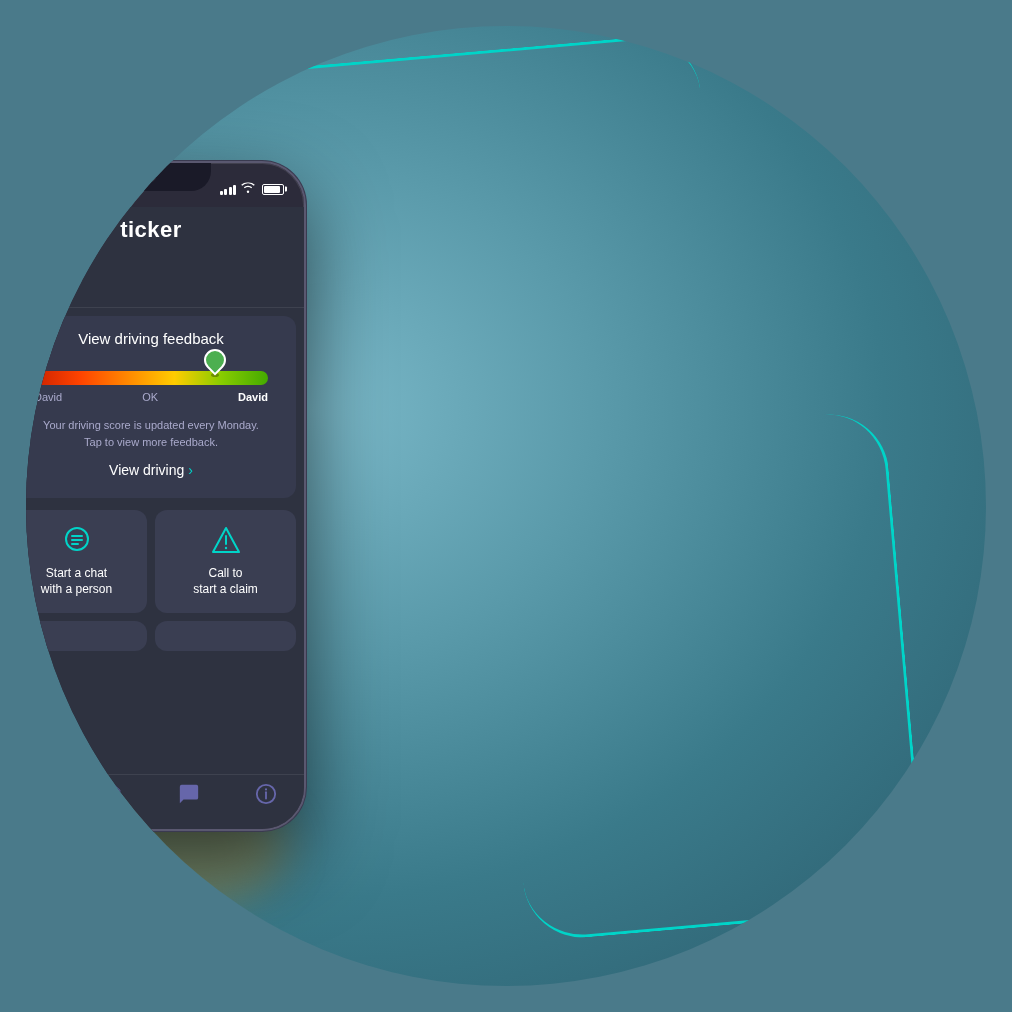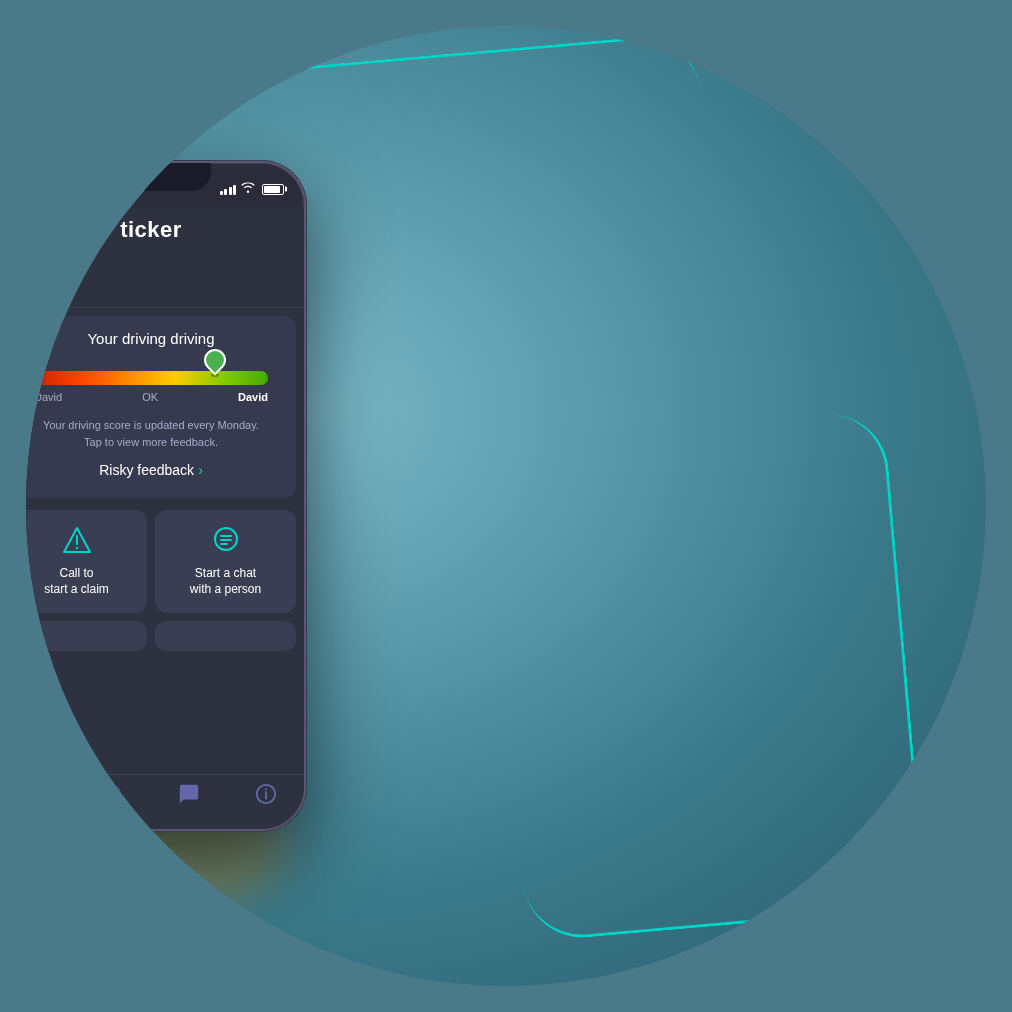--- a/index.html
+++ b/index.html
@@ -451,71 +451,71 @@
       </div>
 
       <div class="user-greeting">
         <svg class="user-avatar-icon" width="36" height="36" viewBox="0 0 36 36" fill="none">
           <circle cx="18" cy="13" r="7" stroke="#4dd4cc" stroke-width="2" fill="none"></circle>
           <path d="M5 32c0-7 5.8-12 13-12s13 5 13 12" stroke="#4dd4cc" stroke-width="2" fill="none" stroke-linecap="round"></path>
         </svg>
       </div>
 
       <div class="feedback-section">
-        <div class="feedback-title">Your driving driving</div>
+        <div class="feedback-title">View driving feedback</div>
 
         <div class="score-gauge">
           <div class="gauge-bar">
             <div class="gauge-pin">
               <div class="pin-head"></div>
               <div class="pin-shadow"></div>
             </div>
           </div>
           <div class="gauge-labels">
             <span class="gauge-label">David</span>
             <span class="gauge-label">OK</span>
             <span class="gauge-label active">David</span>
           </div>
         </div>
 
         <div class="score-desc">
           Your driving score is updated every Monday.<br>Tap to view more feedback.
         </div>
 
         <div class="view-feedback-link">
-          <span>Risky feedback</span>
+          <span>View driving</span>
           <span class="chevron-right">›</span>
         </div>
       </div>
 
       <div class="action-grid">
-
-        <div class="action-card">
-          <span class="action-icon">
-            <svg width="30" height="28" viewBox="0 0 30 28" fill="none">
-              <path d="M15 2L28 26H2L15 2z" stroke="#00d4c8" stroke-width="2" fill="none" stroke-linejoin="round"></path>
-              <line x1="15" y1="10" x2="15" y2="18" stroke="#00d4c8" stroke-width="2" stroke-linecap="round"></line>
-              <circle cx="15" cy="22" r="1.2" fill="#00d4c8"></circle>
-            </svg>
-          </span>
-          <span class="action-label">Call to<br>start a claim</span>
-        </div>
 
         <div class="action-card">
           <span class="action-icon">
             <svg width="30" height="28" viewBox="0 0 30 28" fill="none">
               <circle cx="15" cy="13" r="11" stroke="#00d4c8" stroke-width="2" fill="none"></circle>
               <line x1="10" y1="10" x2="20" y2="10" stroke="#00d4c8" stroke-width="2" stroke-linecap="round"></line>
               <line x1="10" y1="14" x2="20" y2="14" stroke="#00d4c8" stroke-width="2" stroke-linecap="round"></line>
               <line x1="10" y1="18" x2="16" y2="18" stroke="#00d4c8" stroke-width="2" stroke-linecap="round"></line>
             </svg>
           </span>
           <span class="action-label">Start a chat<br>with a person</span>
         </div>
 
+        <div class="action-card">
+          <span class="action-icon">
+            <svg width="30" height="28" viewBox="0 0 30 28" fill="none">
+              <path d="M15 2L28 26H2L15 2z" stroke="#00d4c8" stroke-width="2" fill="none" stroke-linejoin="round"></path>
+              <line x1="15" y1="10" x2="15" y2="18" stroke="#00d4c8" stroke-width="2" stroke-linecap="round"></line>
+              <circle cx="15" cy="22" r="1.2" fill="#00d4c8"></circle>
+            </svg>
+          </span>
+          <span class="action-label">Call to<br>start a claim</span>
+        </div>
+
         <div class="action-card-partial"></div>
         <div class="action-card-partial"></div>
       </div>
 
       <div class="bottom-nav">
         <div class="nav-item">
           <span class="nav-icon active">
             <svg width="22" height="22" viewBox="0 0 24 24" fill="#00d4c8">
               <path d="M10 20v-6h4v6h5v-8h3L12 3 2 12h3v8z"></path>
             </svg>

